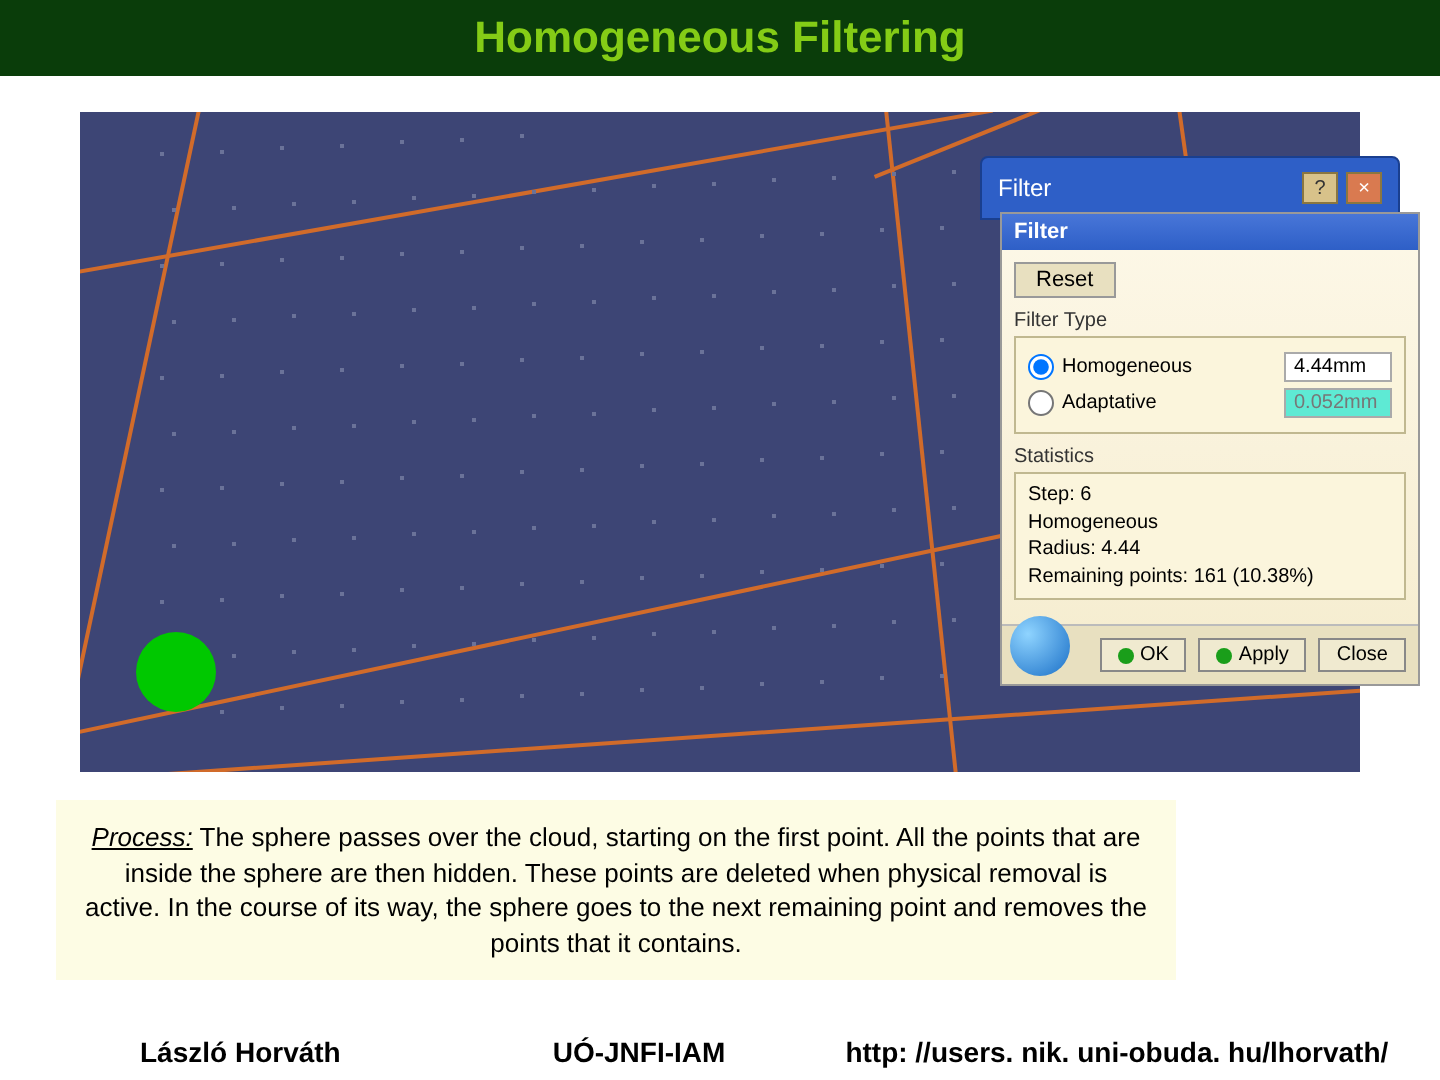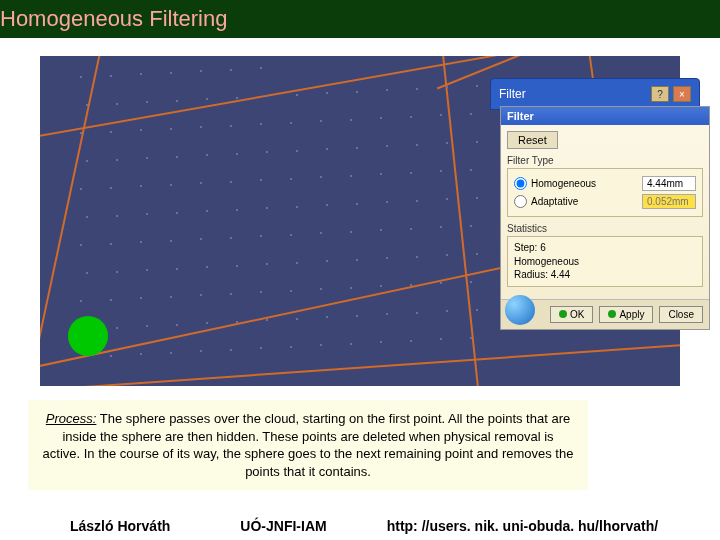--- a/index.html
+++ b/index.html
@@ -1,47 +1,47 @@
 <!DOCTYPE html>
 <html><head>
 <meta charset="utf-8">
 <style>
   * { box-sizing: border-box; margin: 0; padding: 0; }
   body { width: 720px; height: 540px; background: #fff; font-family: Arial, sans-serif; overflow: hidden; position: relative; }
-  .title-bar { background: #0a3d0a; color: #fca5a5; text-align: left; font-size: 22px; font-weight: normal; padding: 6px 0; }
+  .title-bar { background: #0a3d0a; color: #84cc16; text-align: center; font-size: 22px; font-weight: bold; padding: 6px 0; }
   .canvas-area { position: relative; width: 640px; height: 330px; margin: 18px auto 0; background: #3d4575; overflow: hidden; }
   .canvas-area .orange-line { position: absolute; background: #d16b2a; }
   .dots-grid { position: absolute; inset: 0; }
   .dot { position: absolute; width: 2px; height: 2px; background: #6b7399; }
   .sphere { position: absolute; left: 28px; top: 260px; width: 40px; height: 40px; border-radius: 50%; background: #00c800; }
   .dialog-back { position: absolute; right: 20px; top: 78px; width: 210px; height: 32px; background: #2e5fc7; border: 1px solid #1a3f8f; border-radius: 4px 4px 0 0; color: #fff; font-size: 12px; padding: 4px 8px; display: flex; align-items: center; justify-content: space-between; }
   .dialog-back .tb { display: flex; gap: 4px; }
   .tb-btn { width: 18px; height: 16px; background: #d8c28a; border: 1px solid #8a7640; display: flex; align-items: center; justify-content: center; font-size: 10px; color: #333; }
   .dialog { position: absolute; right: 10px; top: 106px; width: 210px; background: linear-gradient(#fdf8e8,#f5ecce); border: 1px solid #999; font-size: 11px; }
   .dialog .dtitle { background: linear-gradient(#4876d8,#2e5fc7); color: #fff; padding: 3px 6px; font-weight: bold; display: flex; justify-content: space-between; align-items: center; }
   .dialog .body { padding: 6px; }
   .reset-btn { background: #e8e0c0; border: 1px solid #999; padding: 2px 10px; font-size: 11px; cursor: pointer; }
   .group-label { font-size: 10px; color: #333; margin: 6px 0 2px; }
   .group { border: 1px solid #c0b890; padding: 4px 6px; margin-bottom: 6px; background: #fbf5dc; }
   .row { display: flex; align-items: center; justify-content: space-between; margin: 3px 0; font-size: 10px; }
   .row .lbl { display: flex; align-items: center; gap: 4px; }
   .val { background: #fff; border: 1px solid #aaa; padding: 1px 4px; width: 54px; font-size: 10px; text-align: left; }
-  .val.dis { background: #fde047; color: #777; }
+  .val.dis { background: #5eead4; color: #777; }
   .stats { font-size: 10px; line-height: 1.35; }
   .btnrow { display: flex; gap: 6px; justify-content: flex-end; padding: 6px; background: #e8e0c0; border-top: 1px solid #bbb; }
   .btn { border: 1px solid #888; padding: 2px 8px; font-size: 10px; background: #f0ead0; cursor: pointer; display: flex; align-items: center; gap: 3px; }
   .btn .dot-i { width: 8px; height: 8px; border-radius: 50%; }
   .ok .dot-i { background: #1a9e1a; }
   .apply .dot-i { background: #1a9e1a; }
   .globe { position: absolute; left: 4px; bottom: 4px; width: 30px; height: 30px; border-radius: 50%; background: radial-gradient(circle at 30% 30%, #8fd4ff, #1a6fc7); }
   .process { width: 560px; margin: 14px 0 0 28px; background: #fdfce4; padding: 10px 14px; font-size: 13px; text-align: center; line-height: 1.35; }
   .process .it { font-style: italic; text-decoration: underline; }
   .footer { position: absolute; bottom: 6px; left: 0; right: 0; display: flex; color: #000; font-size: 14px; font-weight: bold; }
   .footer .a { margin-left: 70px; }
-  .footer .b { margin-left: 70px; }
+  .footer .b { margin-left: 106px; }
   .footer .c { margin-left: 60px; text-align: right; }
 </style>
 </head>
 <body>
 
 <div class="title-bar">Homogeneous Filtering</div>
 
 <div class="canvas-area">
   <div class="orange-line" style="left:-20px;top:40px;width:480px;height:2px;transform:rotate(-10deg);"></div>
   <div class="orange-line" style="left:-20px;top:260px;width:500px;height:2px;transform:rotate(-12deg);"></div>
@@ -230,20 +230,21 @@
             <span>Adaptative</span>
           </label>
         <input class="val dis" disabled="" value="0.052mm" style="">
       </div>
     </div>
     <div class="group-label">Statistics</div>
     <div class="group stats" id="statsbox">
         <div>Step: 6</div>
         <div>Homogeneous</div>
         <div>Radius: 4.44</div>
+        <div>Remaining points: 161 (10.38%)</div>
       </div>
   </div>
   <div class="btnrow" style="position:relative;">
     <div class="globe"></div>
     <button class="btn ok">
         <span class="dot-i"></span>
         <span>OK</span>
       </button>
     <button class="btn apply">
         <span class="dot-i"></span>

